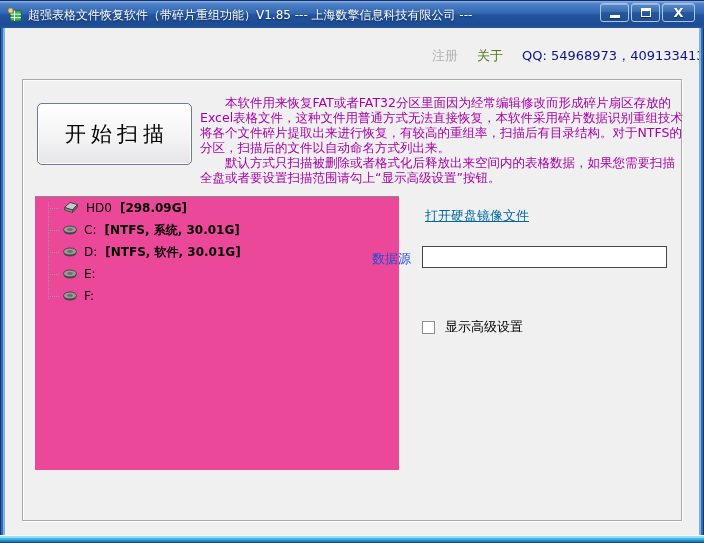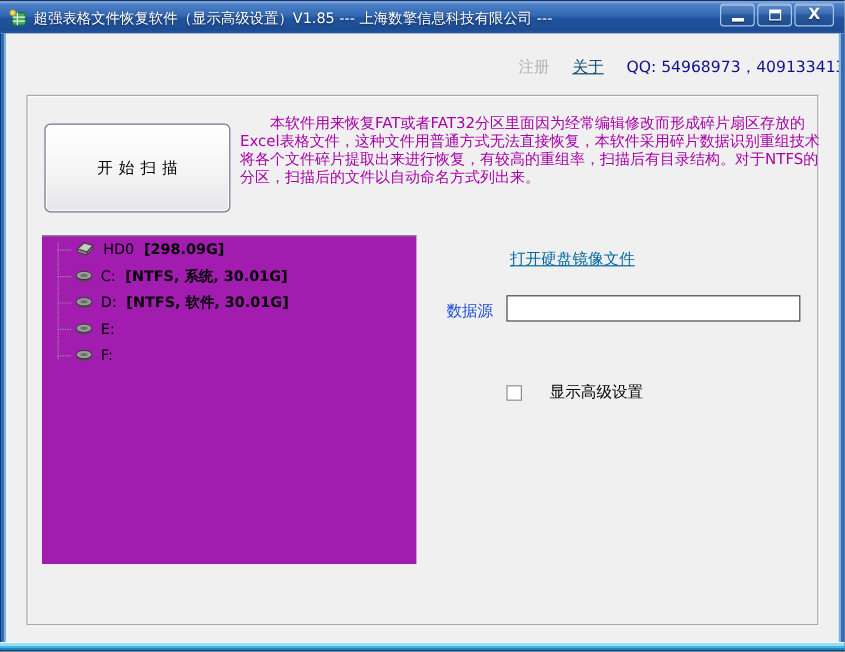--- a/index.html
+++ b/index.html
@@ -46,51 +46,51 @@
   }
 
   .client { position:absolute; left:5px; right:5px; top:28px; bottom:8px; background:#f0f0f0;padding-left:40px; }
 
   
   .header-links {
     position:absolute; left:427px; top:19px; display:flex; gap:19px;
     align-items:baseline; font-size:13px; white-space:nowrap;
   }
   .register-link { color:#b2b2b2; }
-  .about-link { color:#0c4a6e; text-decoration:underline; cursor:pointer; }
+  .about-link { color:#4d7c0f; cursor:pointer; }
   .qq-text { color:#10108e; }
 
   
   .groupbox {
     position:absolute; left:17px; top:51px; width:660px; height:442px;
     border:1px solid #a9a9a9; box-shadow:1px 1px 0 #ffffff, inset 1px 1px 0 #fdfdfd;
   }
 
   
   .scan-button {
-    position:absolute; left:32px; top:75px; width:155px; height:74px;
+    position:absolute; left:32px; top:75px; width:155px; height:62px;
     border:1px solid #6a7a9b; border-radius:5px;
     background:linear-gradient(to bottom,#ffffff 0%,#f4f4f5 55%,#e6e6e8 100%);
     box-shadow:inset 0 0 0 1px #ffffff;
-    font-size:13px; letter-spacing:5px; color:#000; text-indent:5px;
+    font-size:21px; letter-spacing:5px; color:#000; text-indent:5px;
     display:flex; align-items:center; justify-content:center; cursor:pointer;
     font-family:"DejaVu Sans", sans-serif;
   }
 
   
   .description {
     position:absolute; left:195px; top:67px; width:484px;
     color:#a800a8; font-size:12.5px; line-height:15px; text-align:left;
   }
   .description p { margin:0; text-indent:2em; }
 
   
   .tree-panel {
-    position:absolute; left:30px; top:168px; width:312px; height:274px;
-    background:#a21caf; border-top:1px solid #8a8a8a; overflow:hidden;
+    position:absolute; left:30px; top:168px; width:364px; height:274px;
+    background:#ec4899; border-top:1px solid #8a8a8a; overflow:hidden;
   }
   .tree-vline {
     position:absolute; left:13px; top:5px; height:97px; width:0;
     border-left:1px dotted #9a9a9a;
   }
   .tree-row {
     position:relative; height:22px; display:flex; align-items:center;
     padding-left:27px; font-size:12px; color:#000; white-space:nowrap; cursor:default;
   }
   .tree-row::before {
@@ -107,38 +107,38 @@
   }
   .data-source-label { position:absolute; left:367px; top:222px; font-size:13px; color:#1d4ed8; }
   .data-source-input {
     position:absolute; left:417px; top:218px; width:245px; height:22px;
     border:1px solid #464646; background:#ffffff; font-size:12px; padding:0 4px; outline:none;
   }
   .advanced-row { position:absolute; left:417px; top:290px; display:flex; align-items:center; cursor:pointer; }
   .checkbox-box {
     width:13px; height:13px; background:#fff; border:1px solid #8e8e8e; display:inline-block;
   }
-  .advanced-label { margin-left:23px; font-size:13px; color:#000; }
+  .advanced-label { margin-left:10px; font-size:13px; color:#000; }
 </style>
 </head>
 <body>
 
 <div class="window">
 
   <div class="titlebar">
     <span class="titlebar-icon">
       <svg width="16" height="16" viewBox="0 0 16 16">
         <rect x="3.5" y="3.5" width="10.5" height="10.5" rx="1" fill="#3fae5a" stroke="#1c6e34"></rect>
         <line x1="3.5" y1="7.2" x2="14" y2="7.2" stroke="#eafbee" stroke-width="1"></line>
         <line x1="3.5" y1="10.6" x2="14" y2="10.6" stroke="#eafbee" stroke-width="1"></line>
         <line x1="7.5" y1="3.5" x2="7.5" y2="14" stroke="#eafbee" stroke-width="1"></line>
         <circle cx="3.6" cy="3.6" r="2.3" fill="#ffd75e" stroke="#c8a13c" stroke-width="0.8"></circle>
       </svg>
     </span>
-    <span class="titlebar-text">超强表格文件恢复软件（显示高级设置）V1.85 --- 上海数擎信息科技有限公司 ---</span>
+    <span class="titlebar-text">超强表格文件恢复软件（带碎片重组功能）V1.85 --- 上海数擎信息科技有限公司 ---</span>
     <span class="winbtns">
       <span class="winbtn">
           <span class="glyph-min"></span>
         </span>
       <span class="winbtn">
           <span class="glyph-max"></span>
         </span>
       <span class="winbtn close">
           <span class="glyph-close">X</span>
         </span>
@@ -156,20 +156,21 @@
       <span class="about-link">关于</span>
       <span class="qq-text">QQ: 54968973，409133413</span>
     </div>
 
     <div class="groupbox"></div>
 
     <button class="scan-button">开始扫描</button>
 
     <div class="description">
       <p>本软件用来恢复FAT或者FAT32分区里面因为经常编辑修改而形成碎片扇区存放的Excel表格文件，这种文件用普通方式无法直接恢复，本软件采用碎片数据识别重组技术将各个文件碎片提取出来进行恢复，有较高的重组率，扫描后有目录结构。对于NTFS的分区，扫描后的文件以自动命名方式列出来。</p>
+      <p>默认方式只扫描被删除或者格式化后释放出来空间内的表格数据，如果您需要扫描全盘或者要设置扫描范围请勾上“显示高级设置”按钮。</p>
     </div>
 
     <div class="tree-panel">
       <div class="tree-vline"></div>
 
   <div class="tree-row">
     <span class="tree-icon icon-disk">
       <svg width="18" height="14" viewBox="0 0 18 14">
         <path d="M2.5 6.5 L8 1.5 L15.5 3.5 L10.5 9 Z" fill="#c9c9c9" stroke="#3f3f3f" stroke-width="1"></path>
         <path d="M2.5 6.5 L10.5 9 L10.5 11.5 L2.5 9 Z" fill="#8a8a8a" stroke="#3f3f3f" stroke-width="0.8"></path>

